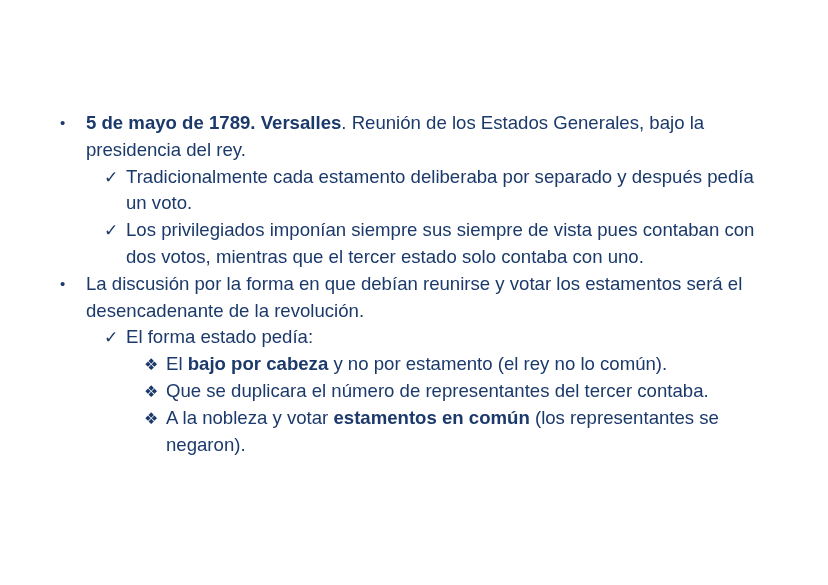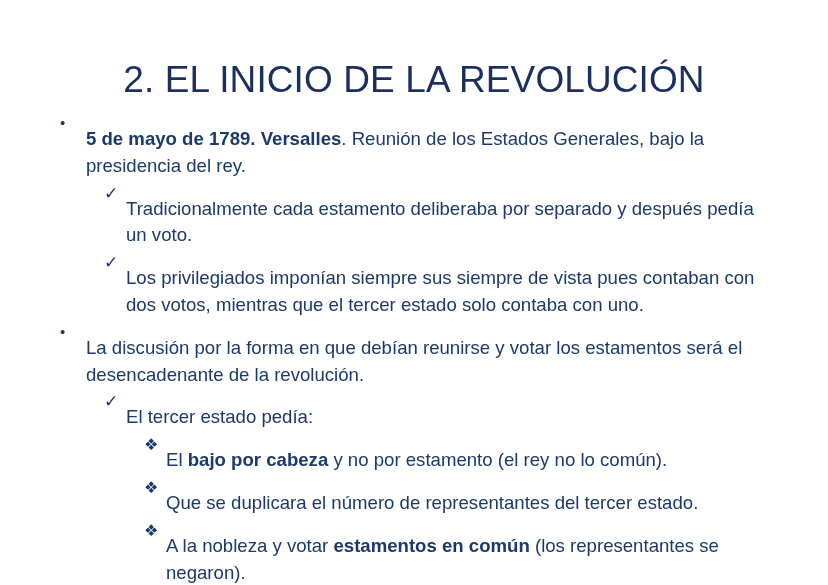--- a/index.html
+++ b/index.html
@@ -57,21 +57,20 @@
     flex: 0 0 auto;
     color: #1b3a6b;
     text-align: left;
     line-height: 26.8px;
     user-select: none;
   }
   .li .txt {
     flex: 1 1 auto;
     line-height: 26.8px;
     text-align: left;
-    margin-top: 16px;
   }
 
   
   .lvl1 { margin-left: 0px; }
   .lvl1 > .marker {
     width: 26px;
     font-size: 15px;
     line-height: 26px;
   }
   .lvl1 > .txt { max-width: 690px; }
@@ -94,21 +93,20 @@
   }
   .lvl3 > .txt { max-width: 612px; }
 
   b, strong { font-weight: 700; }
 </style>
 </head>
 <body>
 
 <div class="slide">
 
-  <h1 class="slide-title">2. EL INICIO DE LA REVOLUCIÓN</h1>
 
   <div class="body">
 
     <div class="li lvl1">
       <span class="marker">•</span>
       <span class="txt"><b>5 de mayo de 1789. Versalles</b><span>. Reunión de los Estados Generales, bajo la presidencia del rey.</span></span>
     </div>
 
     <div class="li lvl2">
       <span class="marker">✓</span>
@@ -120,31 +118,31 @@
       <span class="txt">Los privilegiados imponían siempre sus siempre de vista pues contaban con dos votos, mientras que el tercer estado solo contaba con uno.</span>
     </div>
 
     <div class="li lvl1">
       <span class="marker">•</span>
       <span class="txt">La discusión por la forma en que debían reunirse y votar los estamentos será el desencadenante de la revolución.</span>
     </div>
 
     <div class="li lvl2">
       <span class="marker">✓</span>
-      <span class="txt">El tercer estado pedía:</span>
+      <span class="txt">El forma estado pedía:</span>
     </div>
 
     <div class="li lvl3">
       <span class="marker">❖</span>
       <span class="txt"><span>El </span><b>bajo por cabeza</b><span> y no por estamento (el rey no lo común).</span></span>
     </div>
 
     <div class="li lvl3">
       <span class="marker">❖</span>
-      <span class="txt">Que se duplicara el número de representantes del tercer estado.</span>
+      <span class="txt">Que se duplicara el número de representantes del tercer contaba.</span>
     </div>
 
     <div class="li lvl3">
       <span class="marker">❖</span>
       <span class="txt"><span>A la nobleza y votar </span><b>estamentos en común</b><span> (los representantes se negaron).</span></span>
     </div>
 
   </div>
 </div>
 

